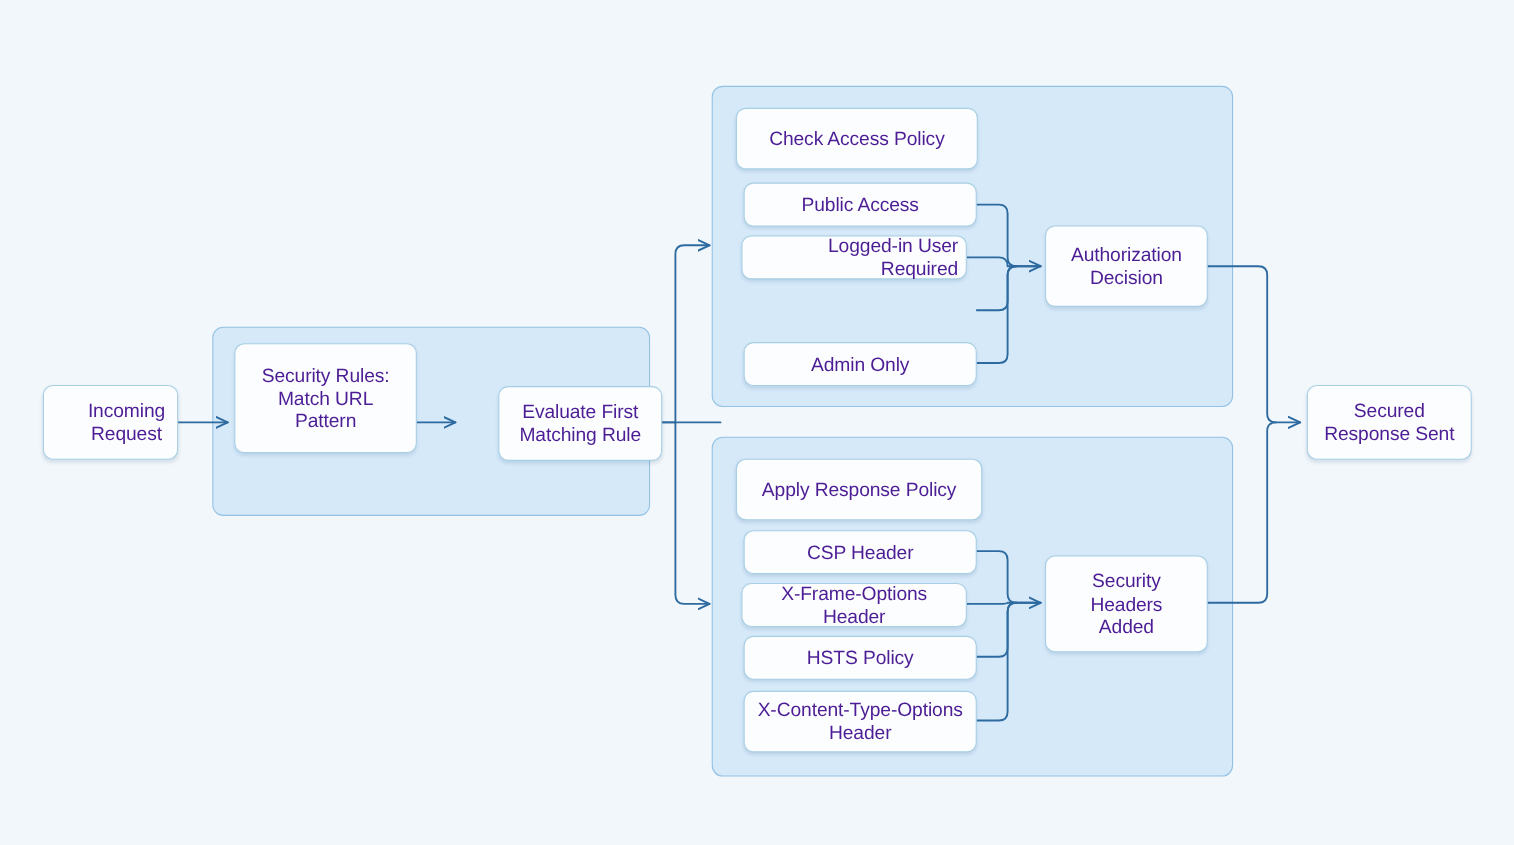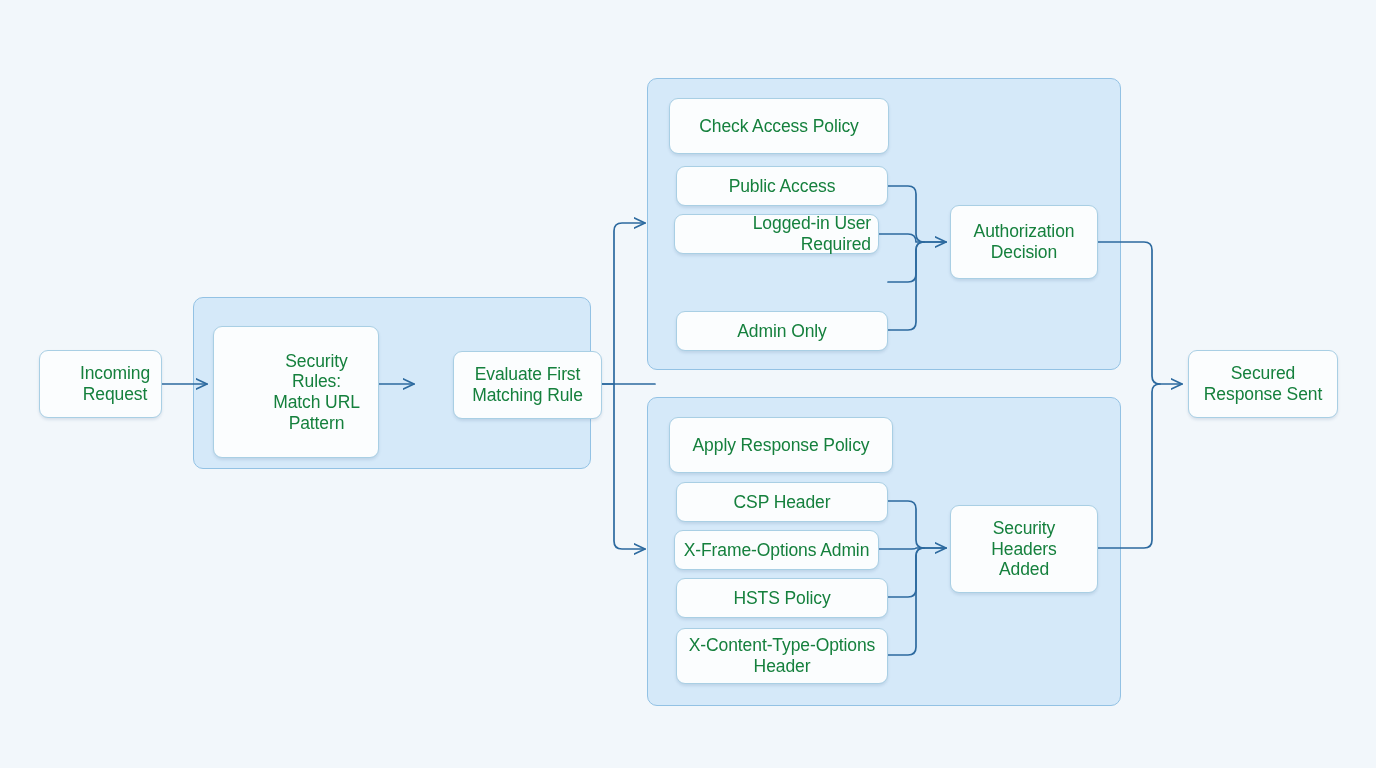--- a/index.html
+++ b/index.html
@@ -41,21 +41,21 @@
   .node {
     position: absolute;
     box-sizing: border-box;
     background: #fbfdfe;
     border: 1.3px solid #a9cfe4;
     border-radius: 9px;
     display: flex;
     align-items: center;
     justify-content: center;
     text-align: center;
-    color: #15803d;
+    color: #4c1d95;
     font-size: 17.5px;
     line-height: 1.18;
     letter-spacing: -0.1px;
     box-shadow: 0 2px 3px rgba(40, 80, 120, 0.13);
     z-index: 3;
     padding: 0 7px;
   }
   .node span {
     display: block;
     white-space: pre-line;
@@ -114,21 +114,21 @@
       <path d="M 1098 242 L 1144 242 Q 1152 242 1152 250 L 1152 376 Q 1152 384 1160 384 L 1182 384" marker-end="url(#arrow)"></path>
       <path d="M 1098 548 L 1144 548 Q 1152 548 1152 540 L 1152 392 Q 1152 384 1160 384"></path>
     </g>
   </svg>
 
   <div class="node" style="left:39px; top:350px; width:123px; height:68px;padding-left:36px;">
     <span>Incoming
 Request</span>
   </div>
 
-  <div class="node" style="left:213px; top:326px; width:166px; height:132px;padding-left:48px;">
+  <div class="node" style="left:213px; top:312px; width:166px; height:100px;">
     <span>Security Rules:
 Match URL
 Pattern</span>
   </div>
 
   <div class="node" style="left:420px; top:351px; width:149px; height:68px;margin-left:33px;">
     <span>Evaluate First
 Matching Rule</span>
   </div>
 
@@ -156,21 +156,21 @@
 
   <div class="node" style="left:669px; top:417px; width:224px; height:56px;">
     <span>Apply Response Policy</span>
   </div>
 
   <div class="node" style="left:676px; top:482px; width:212px; height:40px;text-align:right;">
     <span>CSP Header</span>
   </div>
 
   <div class="node" style="left:674px; top:530px; width:205px; height:40px;">
-    <span>X-Frame-Options Admin</span>
+    <span>X-Frame-Options Header</span>
   </div>
 
   <div class="node" style="left:676px; top:578px; width:212px; height:40px;">
     <span>HSTS Policy</span>
   </div>
 
   <div class="node" style="left:676px; top:628px; width:212px; height:56px;">
     <span>X-Content-Type-Options
 Header</span>
   </div>

